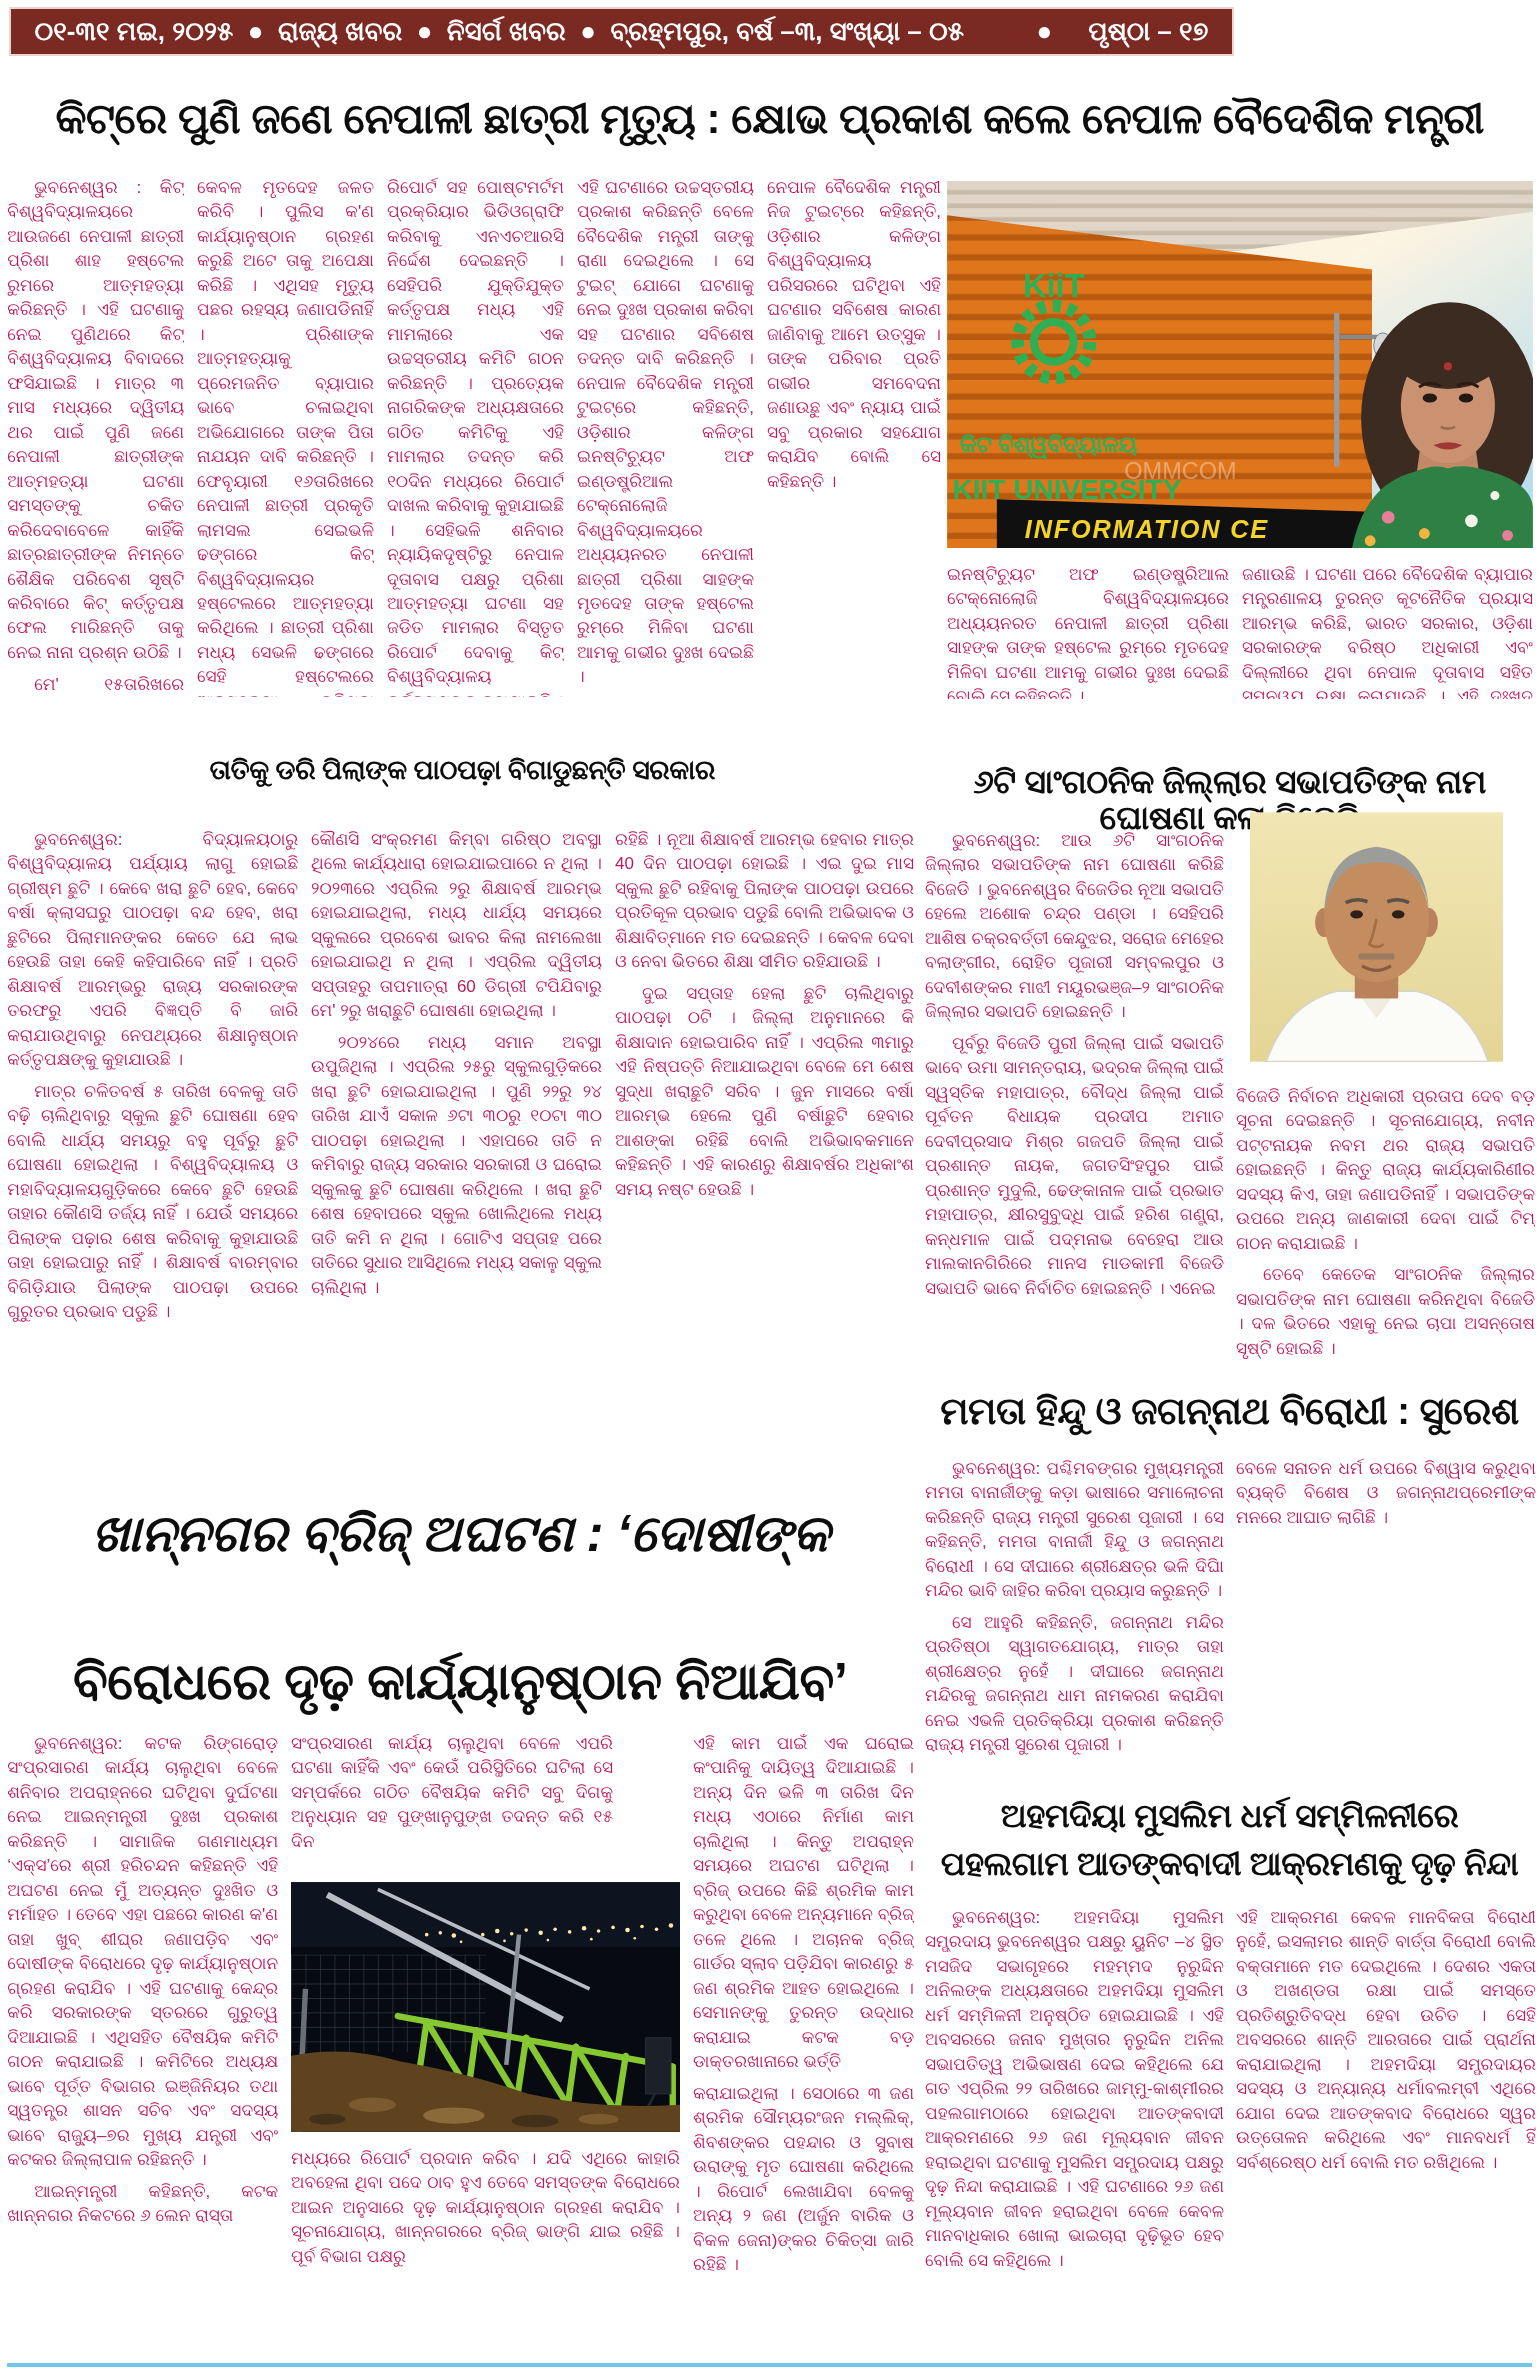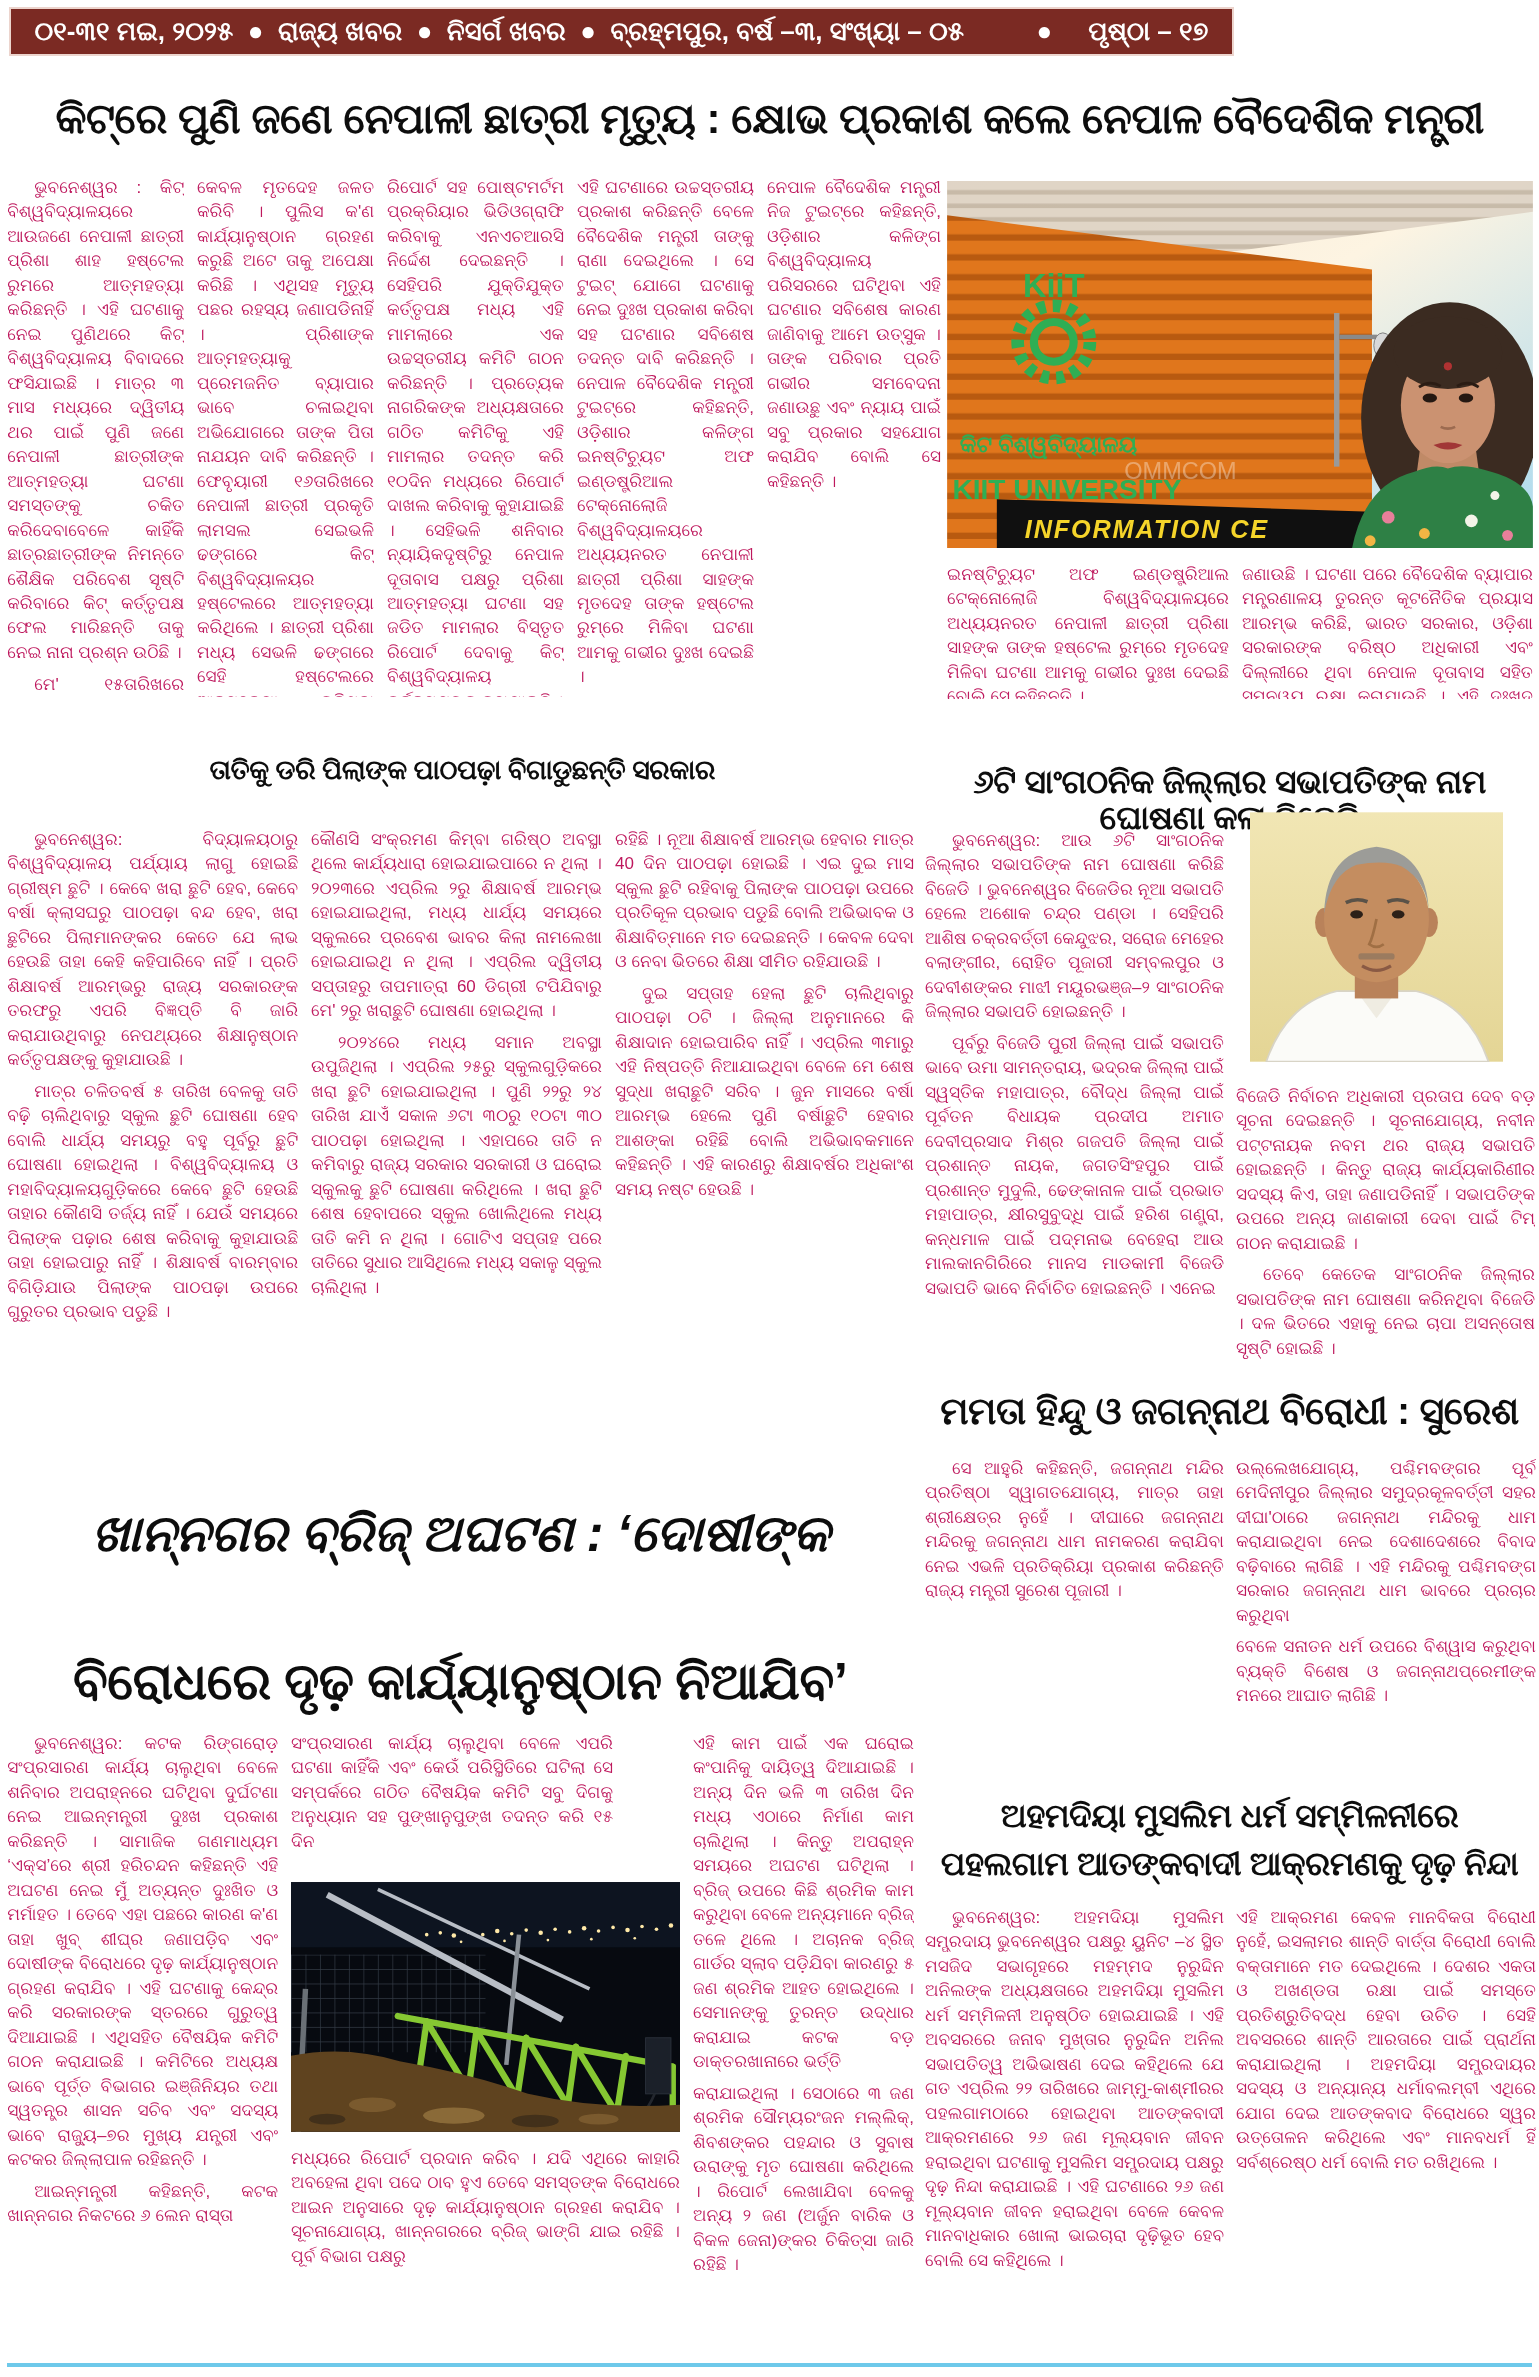--- a/index.html
+++ b/index.html
@@ -176,24 +176,24 @@
     <path d="M124,170 Q140,180 156,170" stroke="#8a5a44" stroke-width="3.5" fill="none"></path>
   </svg>
 
   <div class="col" style="left:1236px;top:1077px;width:299px;height:313px;">
     <p style="text-indent:0;">ବିଜେଡି ନିର୍ବାଚନ ଅଧିକାରୀ ପ୍ରତାପ ଦେବ ବଡ଼ ସୂଚନା ଦେଇଛନ୍ତି । ସୂଚନାଯୋଗ୍ୟ, ନବୀନ ପଟ୍ଟନାୟକ ନବମ ଥର ରାଜ୍ୟ ସଭାପତି ହୋଇଛନ୍ତି । କିନ୍ତୁ ରାଜ୍ୟ କାର୍ଯ୍ୟକାରିଣୀର ସଦସ୍ୟ କିଏ, ତାହା ଜଣାପଡିନାହିଁ । ସଭାପତିଙ୍କ ଉପରେ ଅନ୍ୟ ଜାଣକାରୀ ଦେବା ପାଇଁ ଟିମ୍ ଗଠନ କରାଯାଇଛି ।</p>
     <p>ତେବେ କେତେକ ସାଂଗଠନିକ ଜିଲ୍ଲାର ସଭାପତିଙ୍କ ନାମ ଘୋଷଣା କରିନଥିବା ବିଜେଡି । ଦଳ ଭିତରେ ଏହାକୁ ନେଇ ଚାପା ଅସନ୍ତୋଷ ସୃଷ୍ଟି ହୋଇଛି ।</p>
   </div>
 
   <div class="headline hl-mamata">ମମତା ହିନ୍ଦୁ ଓ ଜଗନ୍ନାଥ ବିରୋଧୀ : ସୁରେଶ</div>
   <div class="col" style="left:925px;top:1449px;width:299px;height:347px;">
+    <p>ଭୁବନେଶ୍ୱର: ପଶ୍ଚିମବଙ୍ଗର ମୁଖ୍ୟମନ୍ତ୍ରୀ ମମତା ବାନାର୍ଜୀଙ୍କୁ କଡ଼ା ଭାଷାରେ ସମାଲୋଚନା କରିଛନ୍ତି ରାଜ୍ୟ ମନ୍ତ୍ରୀ ସୁରେଶ ପୂଜାରୀ । ସେ କହିଛନ୍ତି, ମମତା ବାନାର୍ଜୀ ହିନ୍ଦୁ ଓ ଜଗନ୍ନାଥ ବିରୋଧୀ । ସେ ଦୀଘାରେ ଶ୍ରୀକ୍ଷେତ୍ର ଭଳି ଦିଘାି ମନ୍ଦିର ଭାବି ଜାହିର କରିବା ପ୍ରୟାସ କରୁଛନ୍ତି ।</p>
     <p>ସେ ଆହୁରି କହିଛନ୍ତି, ଜଗନ୍ନାଥ ମନ୍ଦିର ପ୍ରତିଷ୍ଠା ସ୍ୱାଗତଯୋଗ୍ୟ, ମାତ୍ର ତାହା ଶ୍ରୀକ୍ଷେତ୍ର ନୁହେଁ । ଦୀଘାରେ ଜଗନ୍ନାଥ ମନ୍ଦିରକୁ ଜଗନ୍ନାଥ ଧାମ ନାମକରଣ କରାଯିବା ନେଇ ଏଭଳି ପ୍ରତିକ୍ରିୟା ପ୍ରକାଶ କରିଛନ୍ତି ରାଜ୍ୟ ମନ୍ତ୍ରୀ ସୁରେଶ ପୂଜାରୀ ।</p>
   </div>
   <div class="col" style="left:1236px;top:1449px;width:300px;height:347px;">
-    <p style="text-indent:0;">ଉଲ୍ଲେଖଯୋଗ୍ୟ, ପଶ୍ଚିମବଙ୍ଗର ପୂର୍ବ ମେଦିନୀପୁର ଜିଲ୍ଲାର ସମୁଦ୍ରକୂଳବର୍ତ୍ତୀ ସହର ଦୀଘା'ଠାରେ ଜଗନ୍ନାଥ ମନ୍ଦିରକୁ ଧାମ କରାଯାଇଥିବା ନେଇ ଦେଶାଦେଶରେ ବିବାଦ ବଢ଼ିବାରେ ଲାଗିଛି । ଏହି ମନ୍ଦିରକୁ ପଶ୍ଚିମବଙ୍ଗ ସରକାର ଜଗନ୍ନାଥ ଧାମ ଭାବରେ ପ୍ରଚାର କରୁଥିବା</p>
     <p style="text-indent:0;">ବେଳେ ସନାତନ ଧର୍ମ ଉପରେ ବିଶ୍ୱାସ କରୁଥିବା ବ୍ୟକ୍ତି ବିଶେଷ ଓ ଜଗନ୍ନାଥପ୍ରେମୀଙ୍କ ମନରେ ଆଘାତ ଲାଗିଛି ।</p>
   </div>
 
   <div class="headline hl-ahm1">ଅହମଦିୟା ମୁସଲିମ ଧର୍ମ ସମ୍ମିଳନୀରେ</div>
   <div class="headline hl-ahm2">ପହଲଗାମ ଆତଙ୍କବାଦୀ ଆକ୍ରମଣକୁ ଦୃଢ଼ ନିନ୍ଦା</div>
   <div class="col" style="left:925px;top:1898px;width:299px;height:451px;">
     <p>ଭୁବନେଶ୍ୱର: ଅହମଦିୟା ମୁସଲିମ ସମ୍ପ୍ରଦାୟ ଭୁବନେଶ୍ୱର ପକ୍ଷରୁ ୟୁନିଟ –୪ ସ୍ଥିତ ମସଜିଦ ସଭାଗୃହରେ ମହମ୍ମଦ ନୁରୁଦ୍ଦିନ ଅନିଲଙ୍କ ଅଧ୍ୟକ୍ଷତାରେ ଅହମଦିୟା ମୁସଲିମ ଧର୍ମ ସମ୍ମିଳନୀ ଅନୁଷ୍ଠିତ ହୋଇଯାଇଛି । ଏହି ଅବସରରେ ଜନାବ ମୁଖ୍ତାର ନୁରୁଦ୍ଦିନ ଅନିଲ ସଭାପତିତ୍ୱ ଅଭିଭାଷଣ ଦେଇ କହିଥିଲେ ଯେ ଗତ ଏପ୍ରିଲ ୨୨ ତାରିଖରେ ଜାମ୍ମୁ-କାଶ୍ମୀରର ପହଲଗାମଠାରେ ହୋଇଥିବା ଆତଙ୍କବାଦୀ ଆକ୍ରମଣରେ ୨୬ ଜଣ ମୂଲ୍ୟବାନ ଜୀବନ ହରାଇଥିବା ଘଟଣାକୁ ମୁସଲିମ ସମ୍ପ୍ରଦାୟ ପକ୍ଷରୁ ଦୃଢ଼ ନିନ୍ଦା କରାଯାଇଛି । ଏହି ଘଟଣାରେ ୨୬ ଜଣ ମୂଲ୍ୟବାନ ଜୀବନ ହରାଇଥିବା ବେଳେ କେବଳ ମାନବାଧିକାର ଖୋଲା ଭାଇଚାରା ଦୃଢ଼ିଭୂତ ହେବ ବୋଲି ସେ କହିଥିଲେ ।</p>
   </div>
   <div class="col" style="left:1236px;top:1898px;width:300px;height:451px;">
     <p style="text-indent:0;">ଏହି ଆକ୍ରମଣ କେବଳ ମାନବିକତା ବିରୋଧୀ ନୁହେଁ, ଇସଲାମର ଶାନ୍ତି ବାର୍ତ୍ତା ବିରୋଧୀ ବୋଲି ବକ୍ତାମାନେ ମତ ଦେଇଥିଲେ । ଦେଶର ଏକତା ଓ ଅଖଣ୍ଡତା ରକ୍ଷା ପାଇଁ ସମସ୍ତେ ପ୍ରତିଶ୍ରୁତିବଦ୍ଧ ହେବା ଉଚିତ । ସେହି ଅବସରରେ ଶାନ୍ତି ଆରତାରେ ପାଇଁ ପ୍ରାର୍ଥନା କରାଯାଇଥିଲା । ଅହମଦିୟା ସମ୍ପ୍ରଦାୟର ସଦସ୍ୟ ଓ ଅନ୍ୟାନ୍ୟ ଧର୍ମାବଲମ୍ବୀ ଏଥିରେ ଯୋଗ ଦେଇ ଆତଙ୍କବାଦ ବିରୋଧରେ ସ୍ୱର ଉତ୍ତୋଳନ କରିଥିଲେ ଏବଂ ମାନବଧର୍ମ ହିଁ ସର୍ବଶ୍ରେଷ୍ଠ ଧର୍ମ ବୋଲି ମତ ରଖିଥିଲେ ।</p>

